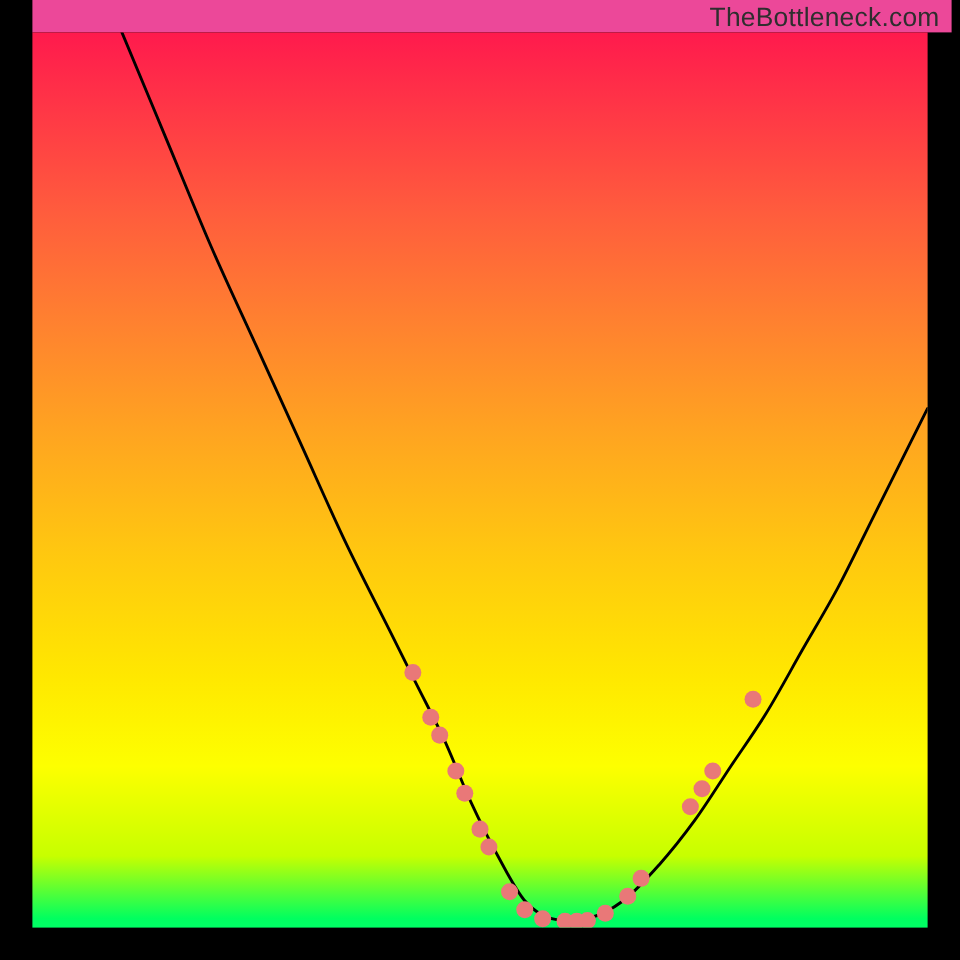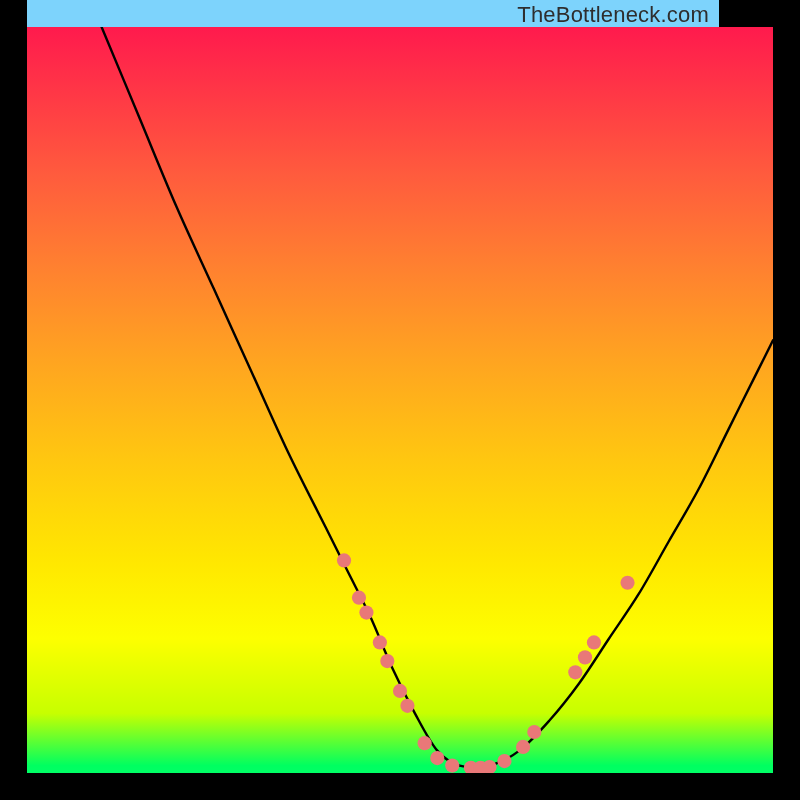--- a/index.html
+++ b/index.html
@@ -36,23 +36,23 @@
       #fdff00 82%,
       #c7ff00 92%,
       #00ff60 99%,
       #00ff66 100%
     );
   }
   .watermark-bar {
     position: absolute;
     left: 27px;
     top: 0;
-    width: 692px;
+    width: 766px;
     height: 27px;
-    background: #7dd3fc;
+    background: #ec4899;
   }
   .watermark {
     position: absolute;
     right: 10px;
     top: 2px;
     color: #2e2e2e;
     font-size: 22px;
     font-weight: 520;
     letter-spacing: 0.2px;
   }

